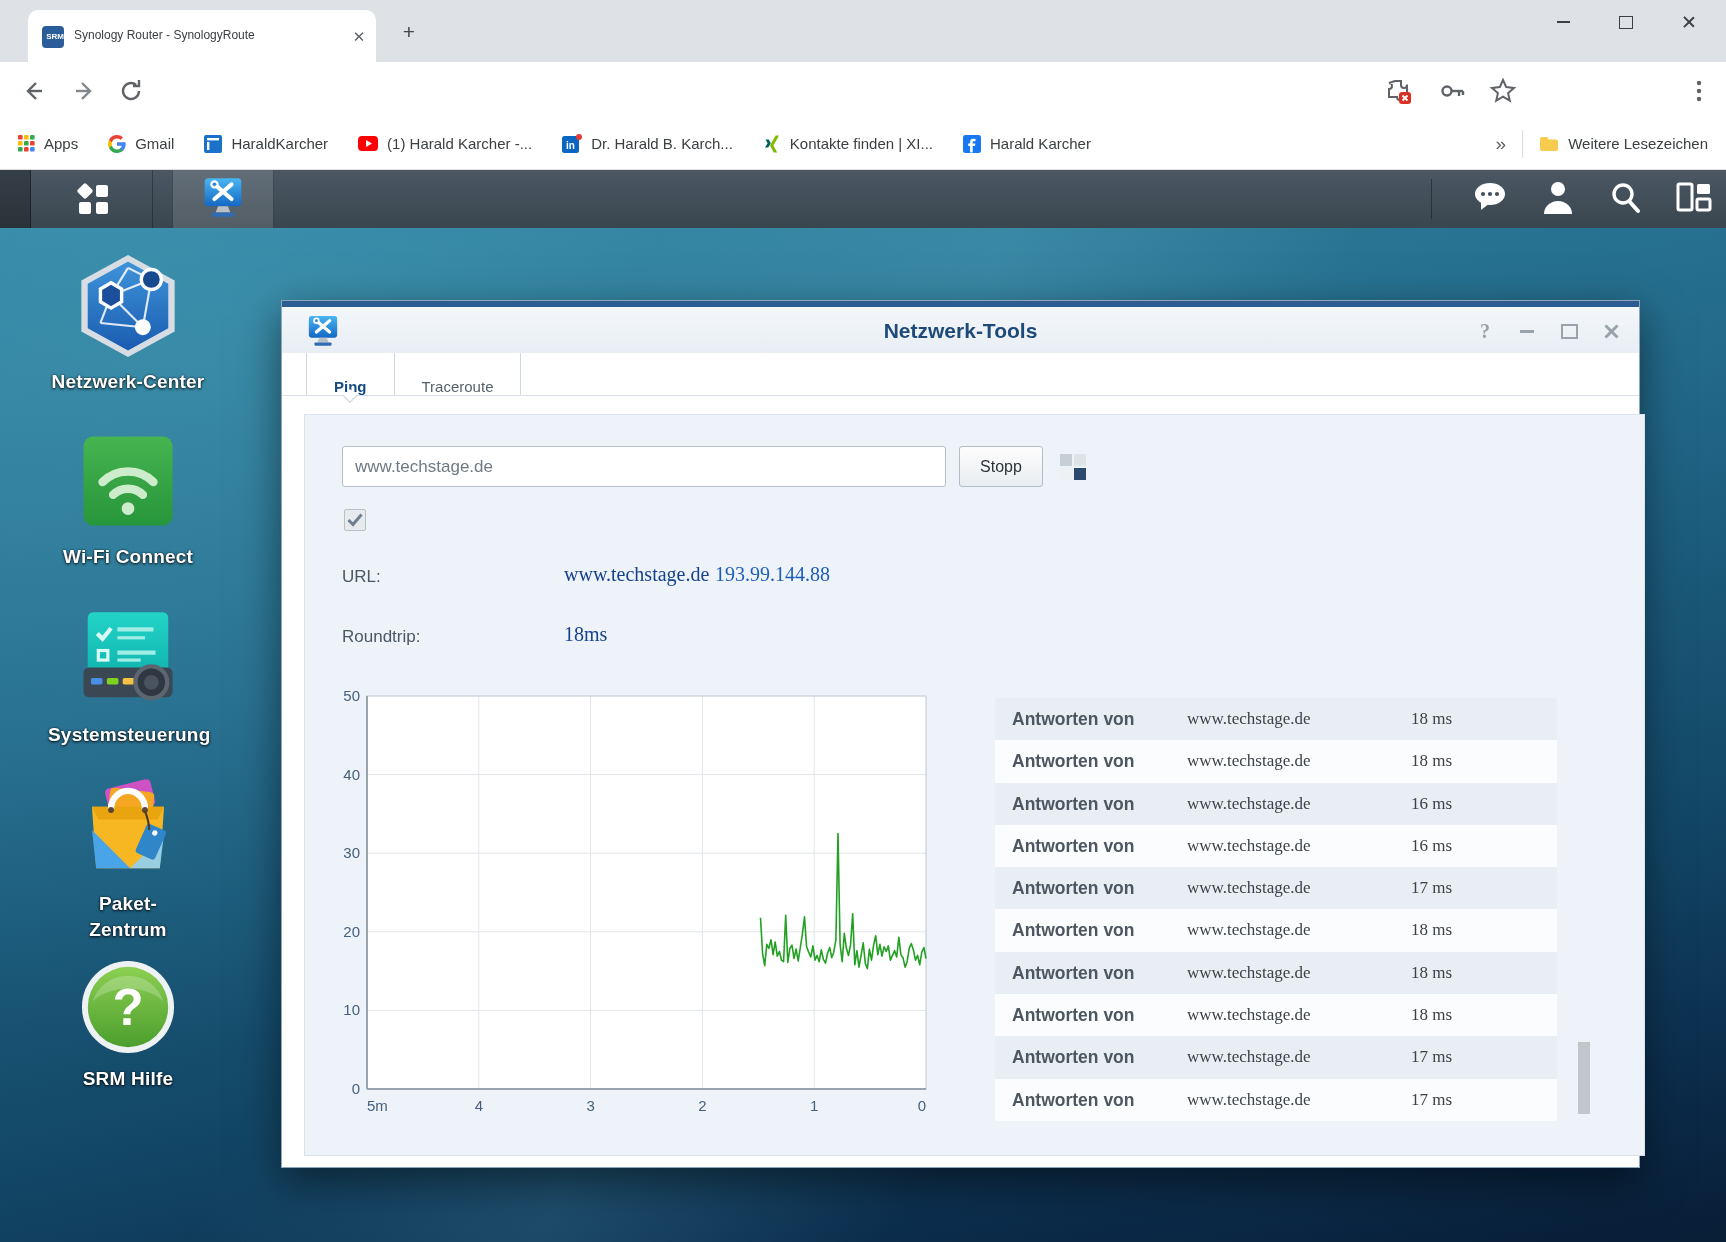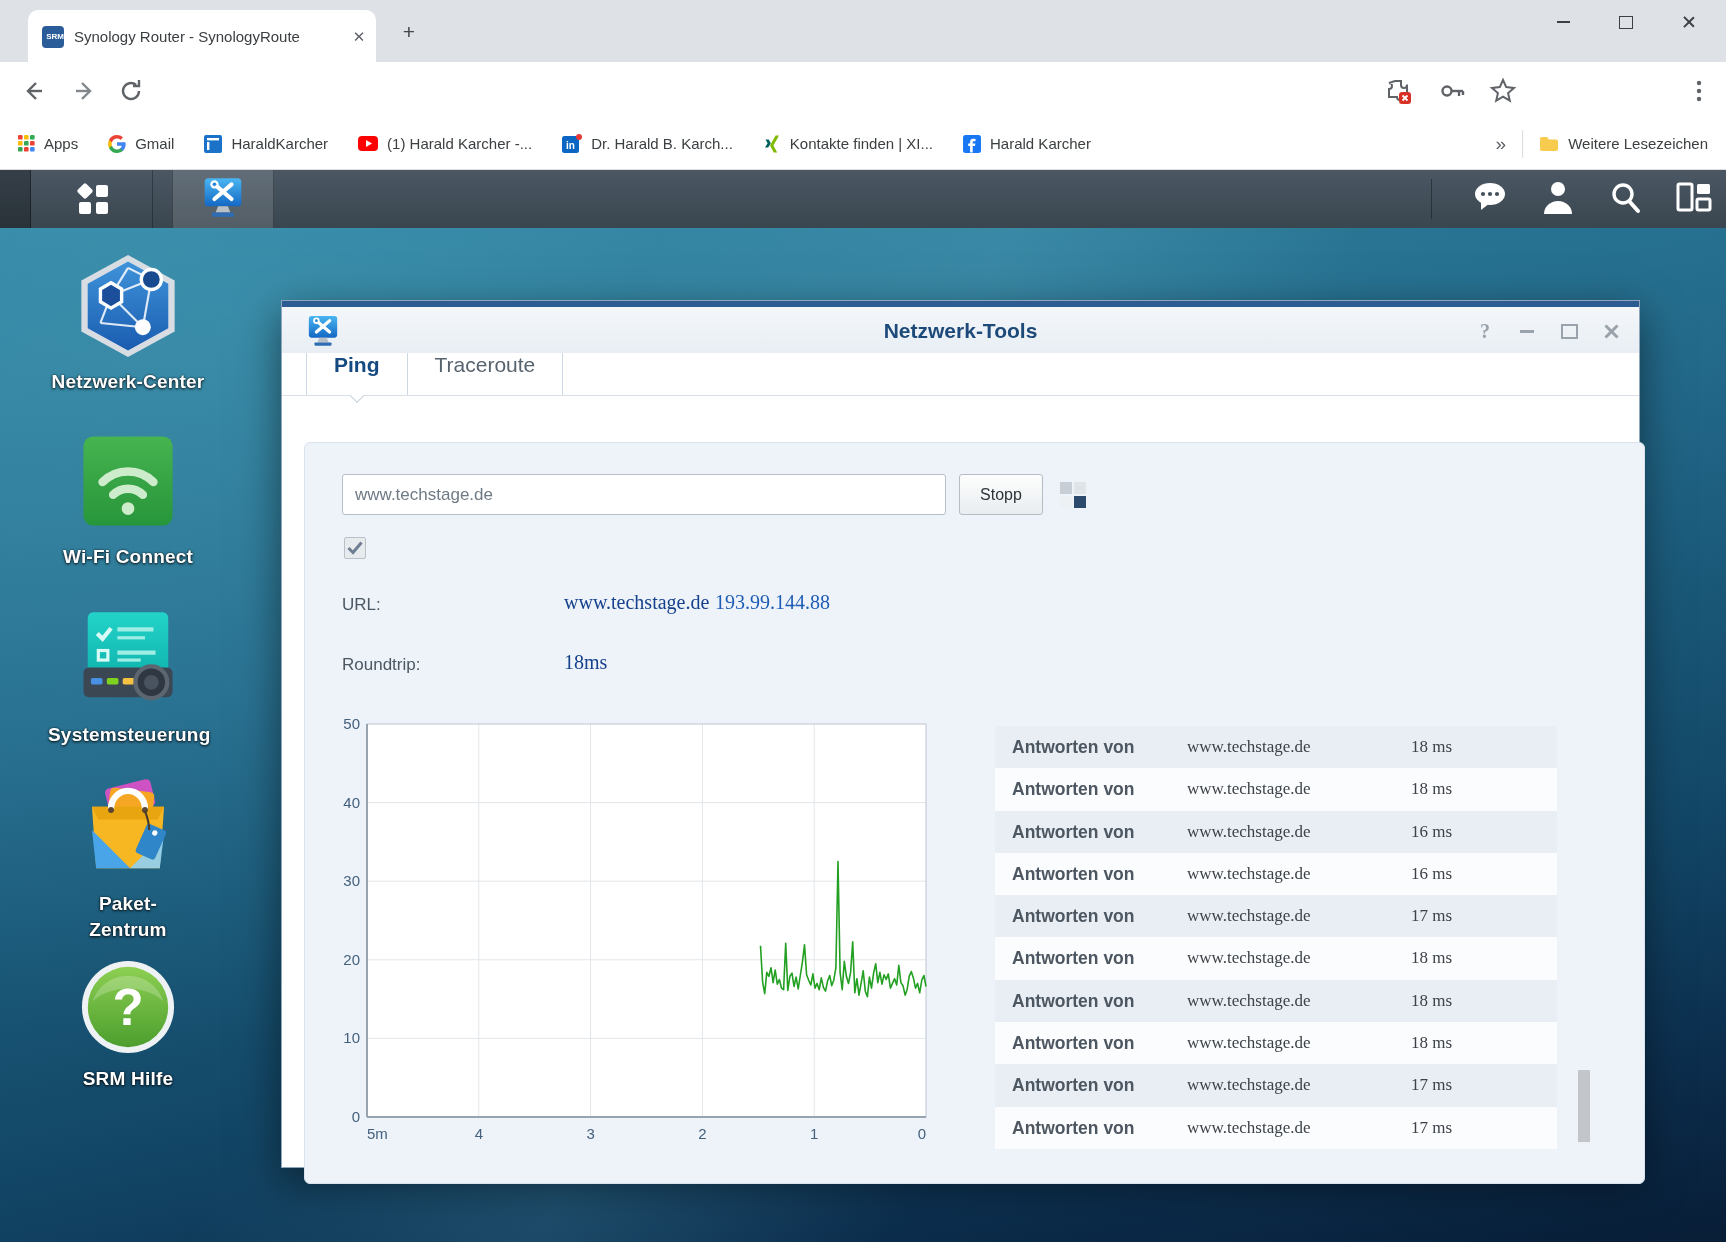--- a/index.html
+++ b/index.html
@@ -5,21 +5,21 @@
   html,body{margin:0;padding:0;}
   body{font-family:"Liberation Sans",sans-serif;background:#222;}
   #screen{position:relative;width:1726px;height:1242px;overflow:hidden;background:#fff;}
   .abs{position:absolute;}
 
   
   #tabstrip{left:0;top:0;width:1726px;height:62px;background:#dee1e6;}
   #tab{left:28px;top:10px;width:348px;height:52px;background:#fff;border-radius:10px 10px 0 0;}
   #tab-favicon{left:14px;top:16px;width:22px;height:22px;background:#2a5c9a;border-radius:4px;color:#fff;
     font-size:8px;font-weight:bold;text-align:right;line-height:22px;}
-  #tab-title{left:46px;top:18px;width:270px;height:20px;font-size:15px;color:#3c4043;white-space:nowrap;
+  #tab-title{left:46px;top:18px;width:270px;height:20px;font-size:12px;color:#3c4043;white-space:nowrap;
     overflow:hidden;}
   #tab-close{left:322px;top:18px;width:18px;height:18px;color:#5f6368;font-size:15px;line-height:18px;text-align:center;}
   #newtab-btn{left:396px;top:20px;width:26px;height:26px;color:#45494d;font-size:21px;line-height:24px;text-align:center;}
   .winctl{top:8px;height:28px;width:46px;display:flex;align-items:center;justify-content:center;}
   .wc-min{width:13px;height:2px;background:#3c4043;}
   .wc-box{width:12px;height:11px;border:1.5px solid #3c4043;}
   .wc-x{position:relative;width:14px;height:14px;}
   .wc-x:before,.wc-x:after{content:"";position:absolute;left:6px;top:0;width:1.6px;height:14px;background:#3c4043;}
   .wc-x:before{transform:rotate(45deg);} .wc-x:after{transform:rotate(-45deg);}
 
@@ -74,29 +74,29 @@
   .dctl{color:#9aa2ab;display:flex;align-items:center;justify-content:center;width:20px;height:20px;}
   #dlg-help{font-size:20px;font-weight:bold;font-family:"Liberation Serif",serif;}
   .dctl-min{width:14px;height:3px;background:#9aa2ab;}
   .dctl-box{width:13px;height:11px;border:2.5px solid #9aa2ab;}
   .dctl-x{position:relative;width:15px;height:15px;}
   .dctl-x:before,.dctl-x:after{content:"";position:absolute;left:6px;top:-1px;width:3px;height:17px;background:#9aa2ab;}
   .dctl-x:before{transform:rotate(45deg);} .dctl-x:after{transform:rotate(-45deg);}
 
   #dlg-tabs{left:0;top:52px;width:100%;height:43px;background:#fff;border-bottom:1px solid #d8dfe7;
     display:flex;align-items:stretch;padding-left:24px;box-sizing:border-box;}
-  .dtab{display:flex;align-items:flex-start;padding:0 27px;font-size:21px;color:#57636e;
+  .dtab{display:flex;align-items:flex-end;padding:0 27px;font-size:15px;color:#57636e;
     border-right:1px solid #ccd8e4;position:relative;}
   .dtab:first-child{border-left:1px solid #ccd8e4;}
   .dtab.active{color:#144a80;font-weight:bold;}
   .dtab.active .notch{content:"";position:absolute;left:50%;bottom:-6px;width:9px;height:9px;background:#fff;
     border-right:1px solid #c7d1da;border-bottom:1px solid #c7d1da;transform:translateX(-50%) rotate(45deg);}
 
-  #panel{left:22px;top:113px;width:1341px;height:742px;background:#eef3f9;border:1px solid #d9e3ee;border-radius:6px;
-    box-sizing:border-box;margin-top:28px;}
+  #panel{left:22px;top:113px;width:1341px;height:742px;background:#eef3f9;border:1px solid #d9e3ee;border-radius:0;
+    box-sizing:border-box;}
   #ping-input{left:37px;top:31px;width:604px;height:41px;box-sizing:border-box;border:1px solid #b6bfc8;border-radius:3px;
     background:#fff;font-size:17px;color:#6e7a85;padding:0 12px;font-family:"Liberation Sans",sans-serif;}
   #stop-btn{left:654px;top:31px;width:84px;height:41px;box-sizing:border-box;border:1px solid #b4bcc4;border-radius:3px;
     background:linear-gradient(#fdfdfd,#e9edf0);font-size:16px;color:#2b3338;display:flex;align-items:center;justify-content:center;}
   #spinner{left:755px;top:39px;width:26px;height:26px;display:grid;grid-template-columns:12px 12px;grid-template-rows:12px 12px;gap:2px;}
   #spinner div{width:12px;height:12px;}
   #checkbox{left:39px;top:94px;width:22px;height:22px;background:#e7ebee;border:1px solid #b9c0c7;border-radius:2px;
     box-sizing:border-box;display:flex;align-items:center;justify-content:center;}
   #checkbox-label{left:77px;top:97px;font-size:17px;color:#93a0ab;}
   .field-label{font-size:17px;color:#4b5763;}

